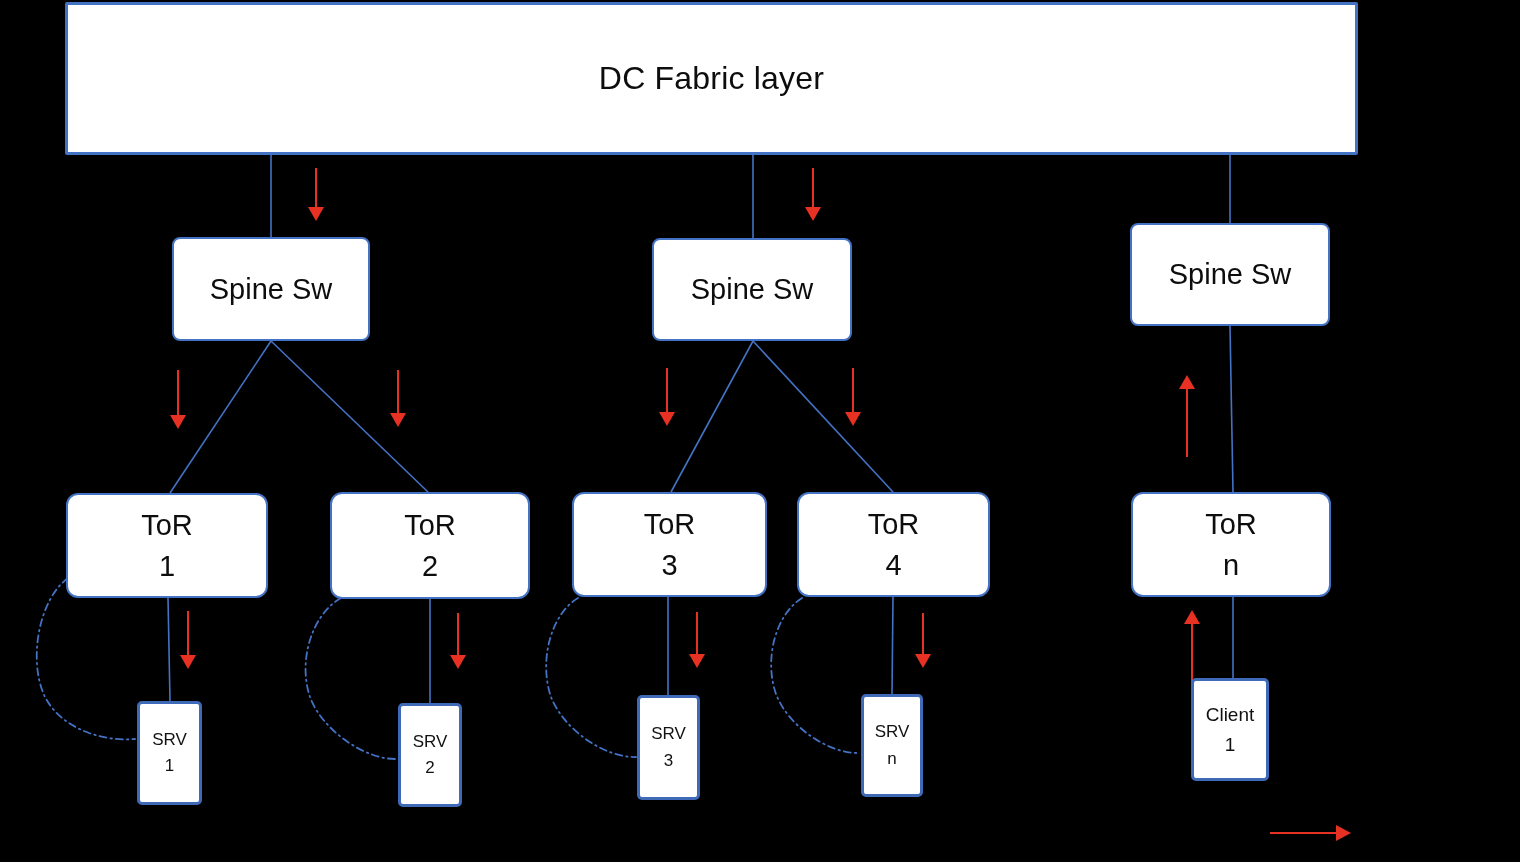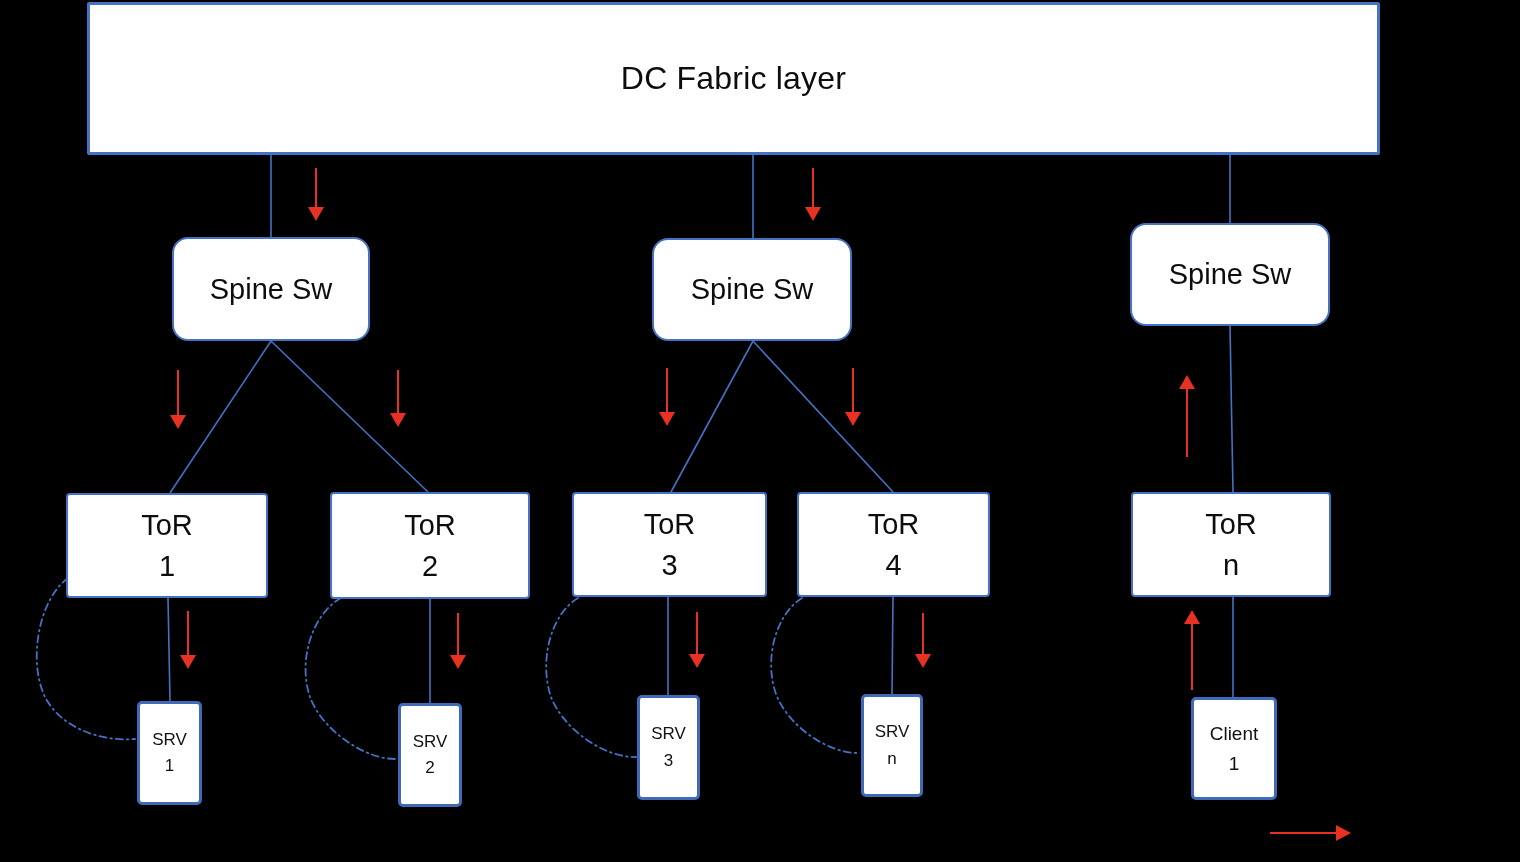--- a/index.html
+++ b/index.html
@@ -6,23 +6,23 @@
   body{
     width:1520px;height:862px;position:relative;overflow:hidden;
     background:#000000;
     font-family:"Liberation Sans", sans-serif;
   }
   #svg-layer{position:absolute;left:0;top:0;width:1520px;height:862px;z-index:1;}
   .node{position:absolute;z-index:2;background:#ffffff;display:flex;flex-direction:column;
         align-items:center;justify-content:center;text-align:center;color:#111111;box-sizing:border-box;}
   .fabric{border:3px solid #4472C4;border-radius:2px;}
   .fabric-label{font-size:32px;letter-spacing:0.2px;color:#0d0d0d;}
-  .spine{border:2.5px solid #4472C4;border-radius:16px;justify-content:center;}
+  .spine{border:2.5px solid #4472C4;border-radius:8px;justify-content:center;}
   .spine-label{font-size:29px;color:#0d0d0d;}
-  .tor{border:2.5px solid #4472C4;border-radius:4px;}
+  .tor{border:2.5px solid #4472C4;border-radius:12px;}
   .tor-line{font-size:29px;line-height:1.38;color:#0d0d0d;}
   .srv{border:3px solid #3f6ab8;border-radius:5px;}
   .srv-line{font-size:17px;line-height:1.55;color:#111111;}
   .client-line{font-size:19px;line-height:1.55;color:#111111;}
   .connector{stroke:#4472C4;stroke-width:1.6;fill:none;}
   .loop{stroke:#4472C4;stroke-width:1.8;fill:none;stroke-dasharray:7 4 1.5 4;stroke-linecap:round;}
   .red-shaft{stroke:#E63123;stroke-width:2;fill:none;}
   .red-head{fill:#E63123;stroke:none;}
 </style>
 </head>
@@ -103,21 +103,21 @@
     <line class="red-shaft" x1="1192" y1="624" x2="1192" y2="690" stroke="#E63123"></line>
     <polygon class="red-head" points="1184,624 1200,624 1192,610" fill="#E63123"></polygon>
   </g>
 
   <g>
     <line class="red-shaft" x1="1270" y1="833" x2="1336" y2="833" stroke="#E63123"></line>
     <polygon class="red-head" points="1336,825 1336,841 1351,833" fill="#E63123"></polygon>
   </g>
 </svg>
 
-<div class="node fabric" style="left:87px;top:2px;width:1293px;height:153px;">
+<div class="node fabric" style="left:65px;top:2px;width:1293px;height:153px;">
   <span class="fabric-label">DC Fabric layer</span>
 </div>
 
 <div class="node spine" style="left:172px;top:237px;width:198px;height:104px;">
   <span class="spine-label">Spine Sw</span>
 </div>
 <div class="node spine" style="left:652px;top:238px;width:200px;height:103px;">
   <span class="spine-label">Spine Sw</span>
 </div>
 <div class="node spine" style="left:1130px;top:223px;width:200px;height:103px;">
@@ -155,16 +155,16 @@
 </div>
 <div class="node srv" style="left:637px;top:695px;width:63px;height:105px;">
   <span class="srv-line">SRV</span>
   <span class="srv-line">3</span>
 </div>
 <div class="node srv" style="left:861px;top:694px;width:62px;height:103px;">
   <span class="srv-line">SRV</span>
   <span class="srv-line">n</span>
 </div>
 
-<div class="node srv" style="left:1191px;top:697px;width:86px;height:103px;">
+<div class="node srv" style="left:1191px;top:678px;width:78px;height:103px;">
   <span class="client-line">Client</span>
   <span class="client-line">1</span>
 </div>
 
 </body></html>

